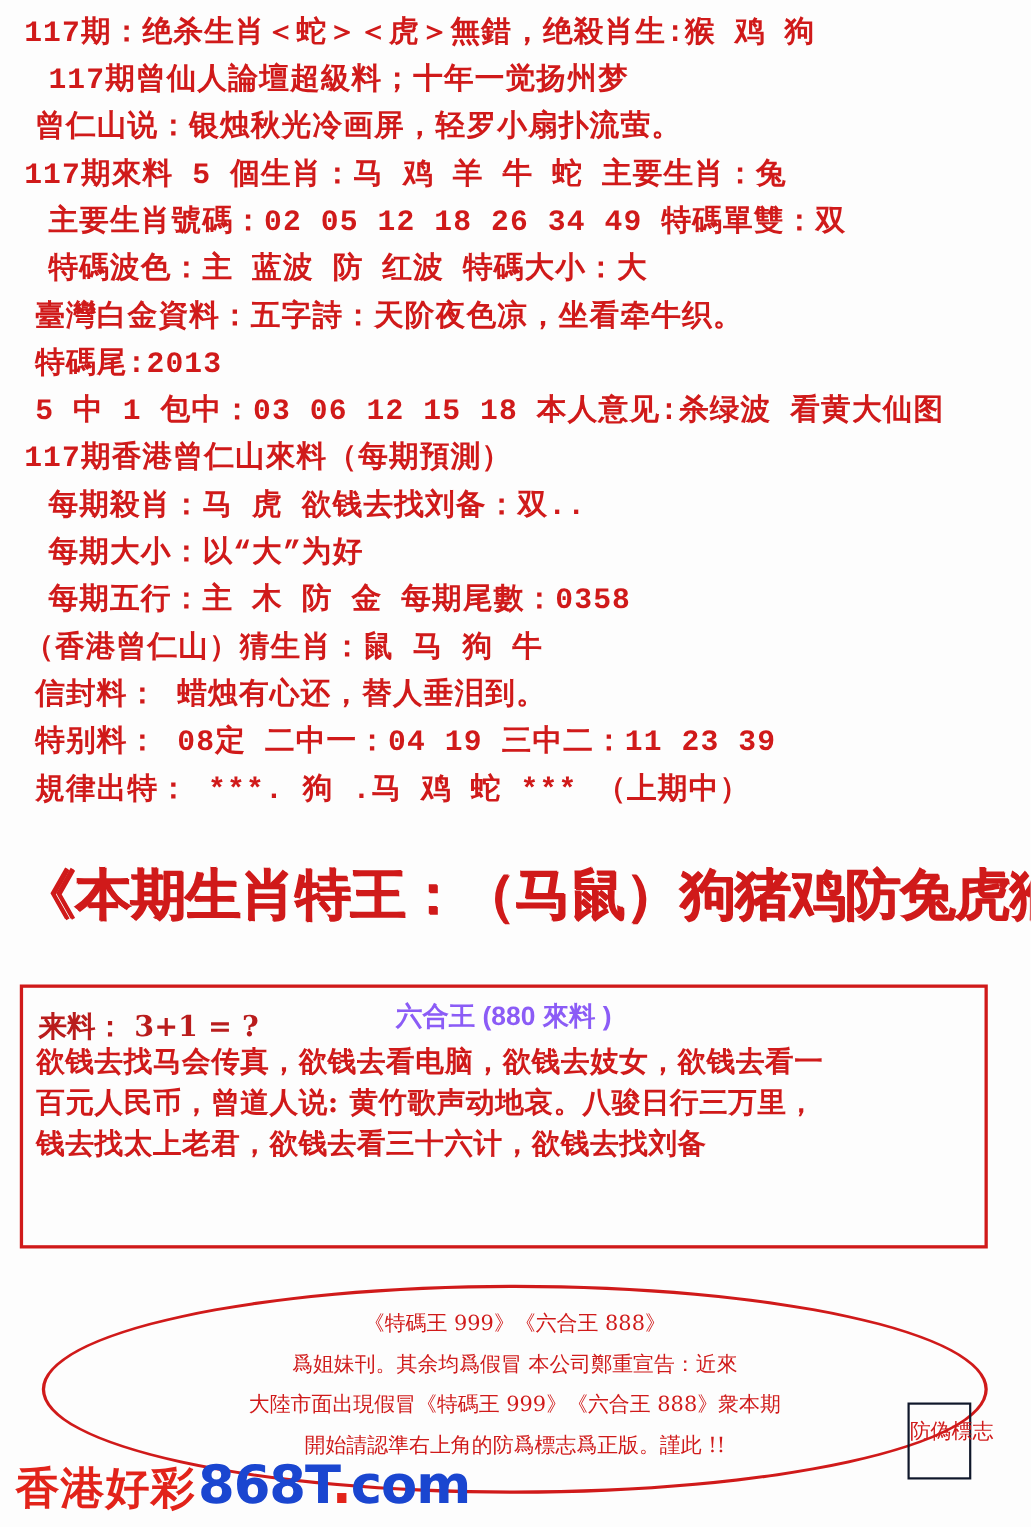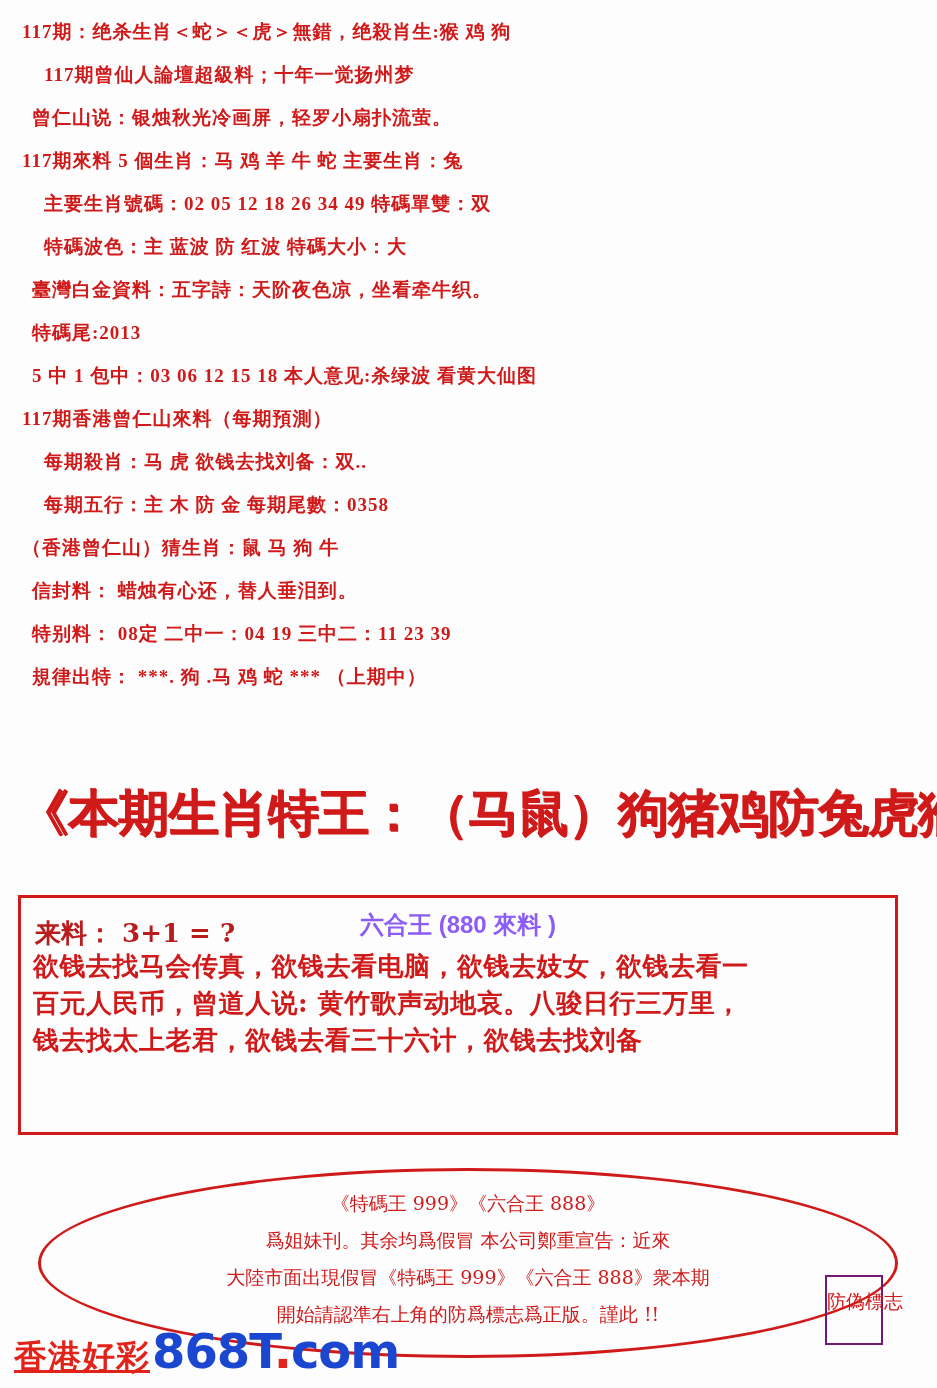--- a/index.html
+++ b/index.html
@@ -17,24 +17,24 @@
     background:#fdfdfd;
   }
   
   .lines{
     position:absolute;
     left:22px;top:10px;
     width:900px;
   }
   .line{
     color:#d01a1a;
-    font-size:19px;
+    font-size:27px;
     line-height:43px;
     white-space:nowrap;
-    font-family:Liberation Serif, serif;
+    font-family:Liberation Mono, monospace;
     font-weight:700;
     letter-spacing:1px;
   }
   .line.indent{ padding-left:22px; }
   .line.indent2{ padding-left:10px; }
 
   
   .banner{
     position:absolute;
     left:18px;top:765px;
@@ -104,43 +104,42 @@
     font-size:19px;
     line-height:37px;
     font-weight:400;
     white-space:nowrap;
     font-family:"DejaVu Serif", serif;
   }
   .seal{
     position:absolute;
     right:12px;bottom:10px;
     width:58px;height:70px;
-    border:2px solid #701a75;
+    border:2px solid #0f172a;
     color:#d01a1a;
     font-size:15px;
     line-height:17px;
     text-align:center;
     padding-top:6px;
     box-sizing:border-box;
     font-weight:700;
   }
 
   
   .footer{
     position:absolute;
     left:14px;bottom:8px;
     white-space:nowrap;
   }
   .footer .cn{
     color:#e2231a;
-    font-size:33px;
+    font-size:40px;
     font-weight:900;
     font-family:"DejaVu Sans", sans-serif;
     letter-spacing:1px;
-    text-decoration:underline;
   }
   .footer .site{
     color:#1a46d0;
     font-size:48px;
     font-weight:900;
     font-family:"DejaVu Sans", sans-serif;
     margin-left:2px;
     letter-spacing:-1px;
   }
   .footer .site .dot{ color:#e2231a; }
@@ -155,20 +154,21 @@
     <div class="line indent">117期曾仙人論壇超級料；十年一觉扬州梦</div>
     <div class="line indent2">曾仁山说：银烛秋光冷画屏，轻罗小扇扑流萤。</div>
     <div class="line">117期來料 5 個生肖：马 鸡 羊 牛 蛇    主要生肖：兔</div>
     <div class="line indent">主要生肖號碼：02 05 12 18 26 34 49     特碼單雙：双</div>
     <div class="line indent">特碼波色：主 蓝波 防 红波 特碼大小：大</div>
     <div class="line indent2">臺灣白金資料：五字詩：天阶夜色凉，坐看牵牛织。</div>
     <div class="line indent2">特碼尾:2013</div>
     <div class="line indent2">5 中 1 包中：03 06 12 15 18  本人意见:杀绿波 看黄大仙图</div>
     <div class="line">117期香港曾仁山來料（每期預測）</div>
     <div class="line indent">每期殺肖：马 虎   欲钱去找刘备：双..</div>
+    <div class="line indent">每期大小：以“大”为好</div>
     <div class="line indent">每期五行：主 木  防 金 每期尾數：0358</div>
     <div class="line">（香港曾仁山）猜生肖：鼠 马 狗 牛</div>
     <div class="line indent2">信封料： 蜡烛有心还，替人垂泪到。</div>
     <div class="line indent2">特别料： 08定  二中一：04 19    三中二：11 23 39</div>
     <div class="line indent2">規律出特： ***. 狗 .马 鸡  蛇 ***  （上期中）</div>
   </div>
 
   <div class="banner">《本期生肖特王：（马鼠）狗猪鸡防兔虎猴》</div>
 
   <div class="box">

